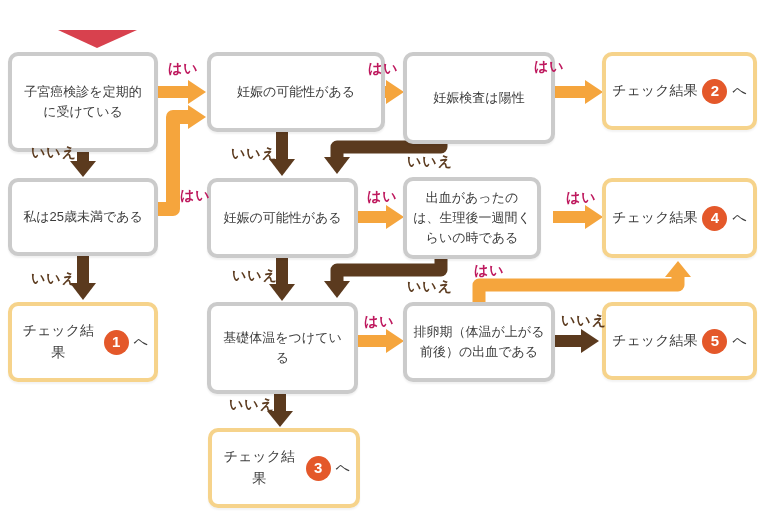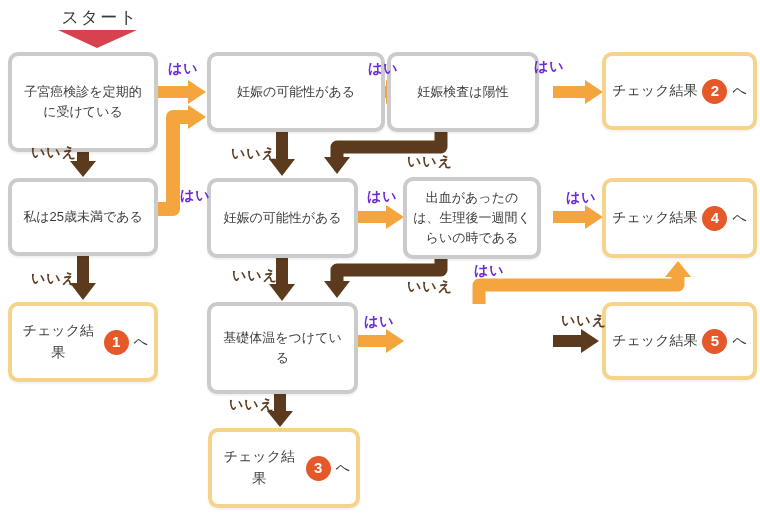--- a/index.html
+++ b/index.html
@@ -19,33 +19,32 @@
   .rbox{border:4px solid #f6d38b;box-shadow:0 2px 2px rgba(0,0,0,0.05);font-size:14px;text-align:center;}
   .rbox .badge{
     display:inline-flex;align-items:center;justify-content:center;
     width:25px;height:25px;border-radius:50%;background:#e4582a;
     color:#ffffff;font-weight:bold;font-size:15px;margin:0 5px;flex:none;
   }
   .albl{
     position:absolute;z-index:3;font-size:14px;font-weight:bold;line-height:1;
     white-space:nowrap;letter-spacing:1px;
   }
-  .albl.yes{color:#6d28d9;}
+  .albl.yes{color:#be185d;}
   .albl.no{color:#5b3a1e;}
   #start-label{
     position:absolute;left:52px;top:6px;width:96px;z-index:3;
     text-align:center;font-size:17px;color:#3a3a3a;letter-spacing:2px;
   }
 </style>
 </head>
 <body>
 
 <div id="stage">
 
-  <div id="start-label">スタート</div>
 
   <svg id="arrows" width="760" height="520" viewBox="0 0 760 520">
 
     <polygon points="58,30 137,30 97,48" fill="#D8414E"></polygon>
 
     <g stroke="#F5A53D" fill="#F5A53D" stroke-linejoin="round" stroke-linecap="butt">
       <g>
         <path d="M158,92 H188" stroke-width="12" fill="none"></path>
         <polygon points="188,80 206,92 188,104" stroke="none"></polygon>
       </g>
@@ -123,25 +122,28 @@
   </div>
   <div class="node qbox" style="left:207px;top:52px;width:178px;height:80px">
     <span>妊娠の可能性がある</span>
   </div>
   <div class="node qbox" style="left:207px;top:178px;width:151px;height:80px">
     <span>妊娠の可能性がある</span>
   </div>
   <div class="node qbox" style="left:207px;top:302px;width:151px;height:92px">
     <span>基礎体温をつけている</span>
   </div>
-  <div class="node qbox" style="left:387px;top:52px;width:152px;height:80px">
+  <div class="node qbox" style="left:403px;top:52px;width:152px;height:92px">
     <span>妊娠検査は陽性</span>
   </div>
   <div class="node qbox" style="left:403px;top:177px;width:138px;height:82px">
     <span>出血があったのは、生理後一週間くらいの時である</span>
+  </div>
+  <div class="node qbox" style="left:403px;top:302px;width:152px;height:80px">
+    <span>排卵期（体温が上がる前後）の出血である</span>
   </div>
 
   <div class="node rbox" style="left:8px;top:302px;width:150px;height:80px">
     <span>チェック結果</span>
     <span class="badge">1</span>
     <span>へ</span>
   </div>
   <div class="node rbox" style="left:602px;top:52px;width:155px;height:78px">
     <span>チェック結果</span>
     <span class="badge">2</span>

